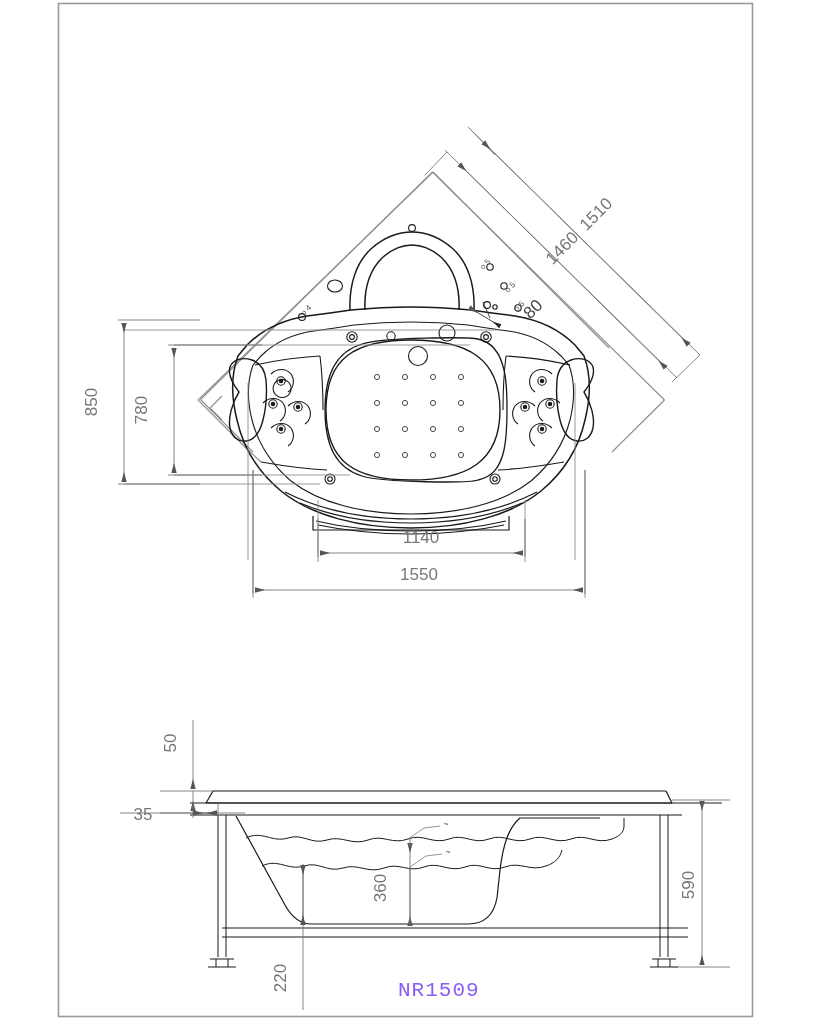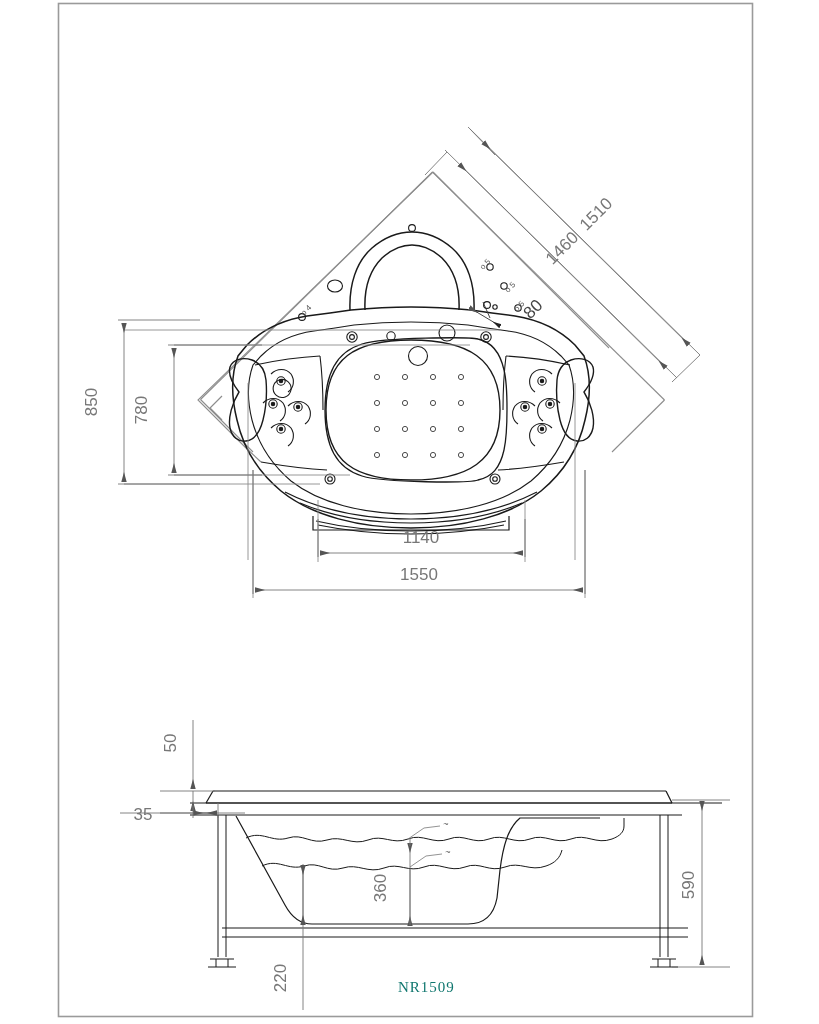--- a/index.html
+++ b/index.html
@@ -7,24 +7,24 @@
   body{
     width:819px;height:1024px;overflow:hidden;
     font-family:"Liberation Sans","DejaVu Sans",sans-serif;
     color:#555;
   }
   #sheet{position:relative;width:819px;height:1024px;background:#fff;}
   #dwg{position:absolute;left:0;top:0;}
   .modelno{
     position:absolute;
     left:398px;top:979px;
-    font-size:15px;
+    font-size:21px;
     letter-spacing:1px;
-    color:#0f766e;
-    font-family:Liberation Serif, serif;
+    color:#8b5cf6;
+    font-family:Liberation Mono, monospace;
     white-space:nowrap;
   }
 </style>
 </head>
 <body>
 
 <div id="sheet">
 
   <svg id="dwg" width="819" height="1024" viewBox="0 0 819 1024">
 

